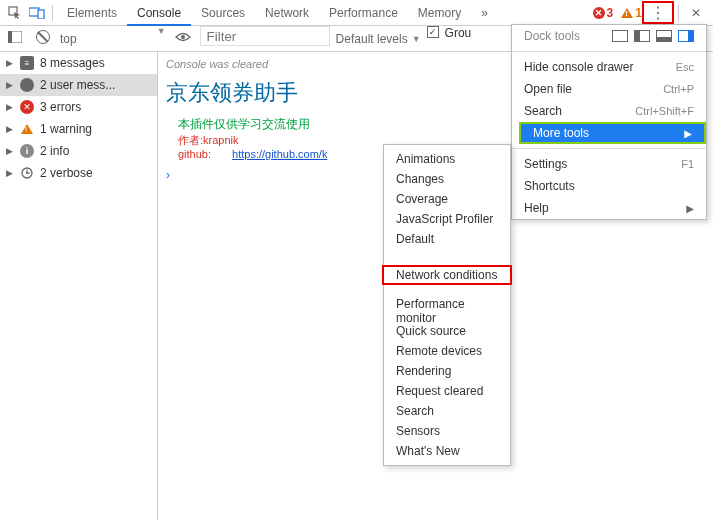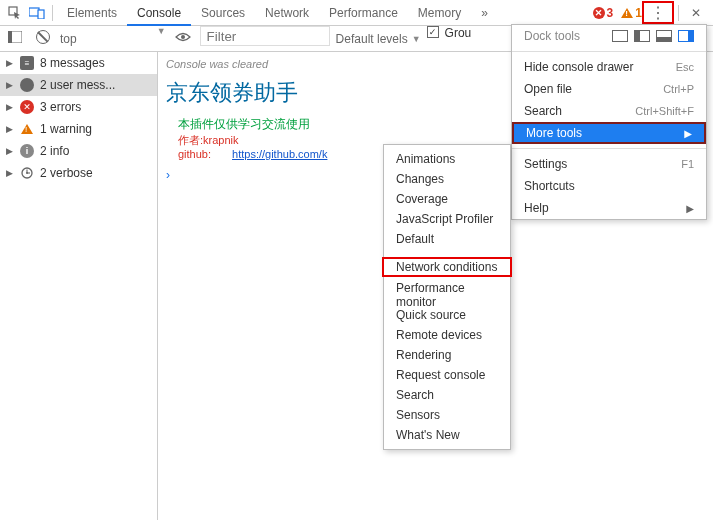--- a/index.html
+++ b/index.html
@@ -63,25 +63,25 @@
 .dock-ic { width: 16px; height: 12px; border: 1.5px solid #666; position: relative; }
 .dock-ic.active { border-color: #1a73e8; }
 .dock-ic .bar-r { position: absolute; right: 0; top: 0; width: 5px; height: 100%; background: #666; }
 .dock-ic.active .bar-r { background: #1a73e8; }
 .dock-ic .bar-l { position: absolute; left: 0; top: 0; width: 5px; height: 100%; background: #666; }
 .dock-ic .bar-b { position: absolute; bottom: 0; left: 0; width: 100%; height: 4px; background: #666; }
 .submenu-arrow { color: #666; font-size: 10px; }
 
 .menu-sub { top: 144px; right: 202px; width: 128px; padding: 4px 0; }
 .sub-item { height: 20px; display: flex; align-items: center; padding: 0 12px; cursor: pointer; }
-.sub-item.boxed { border: 2px solid #e60000; margin: 8px -2px; }
+.sub-item.boxed { border: 2px solid #e60000; margin: 16px -2px; }
 
 .kebab-box { border: 2px solid #e60000; display: flex; align-items: center; }
 .eye-icon svg { display: block; }
-.more-box { border: 2px solid #7f1d1d; }
+.more-box { border: 2px solid #84cc16; margin-left: 7px; }
 </style>
 </head>
 <body>
 
 <div class="toolbar">
   <div class="tb-icon">
     <svg width="14" height="14" viewBox="0 0 14 14">
         <rect x="1" y="1" width="8" height="8" fill="none" stroke="#666" stroke-width="1.2"></rect>
         <path d="M6 6 L12 9 L9 10 L11 12 L10 13 L8 11 L7 13 Z" fill="#666"></path>
       </svg>
@@ -265,17 +265,17 @@
   <div class="sub-item">Animations</div>
   <div class="sub-item">Changes</div>
   <div class="sub-item">Coverage</div>
   <div class="sub-item">JavaScript Profiler</div>
   <div class="sub-item">Default</div>
   <div class="sub-item boxed">Network conditions</div>
   <div class="sub-item">Performance monitor</div>
   <div class="sub-item">Quick source</div>
   <div class="sub-item">Remote devices</div>
   <div class="sub-item">Rendering</div>
-  <div class="sub-item">Request console</div>
+  <div class="sub-item">Request cleared</div>
   <div class="sub-item">Search</div>
   <div class="sub-item">Sensors</div>
   <div class="sub-item">What's New</div>
 </div>
 
 </body></html>

